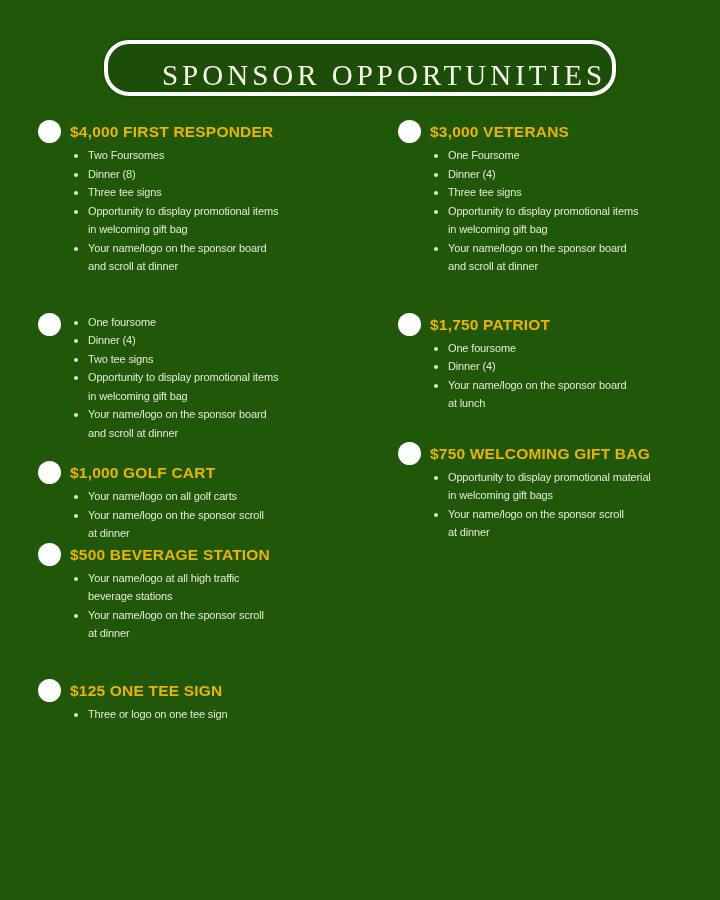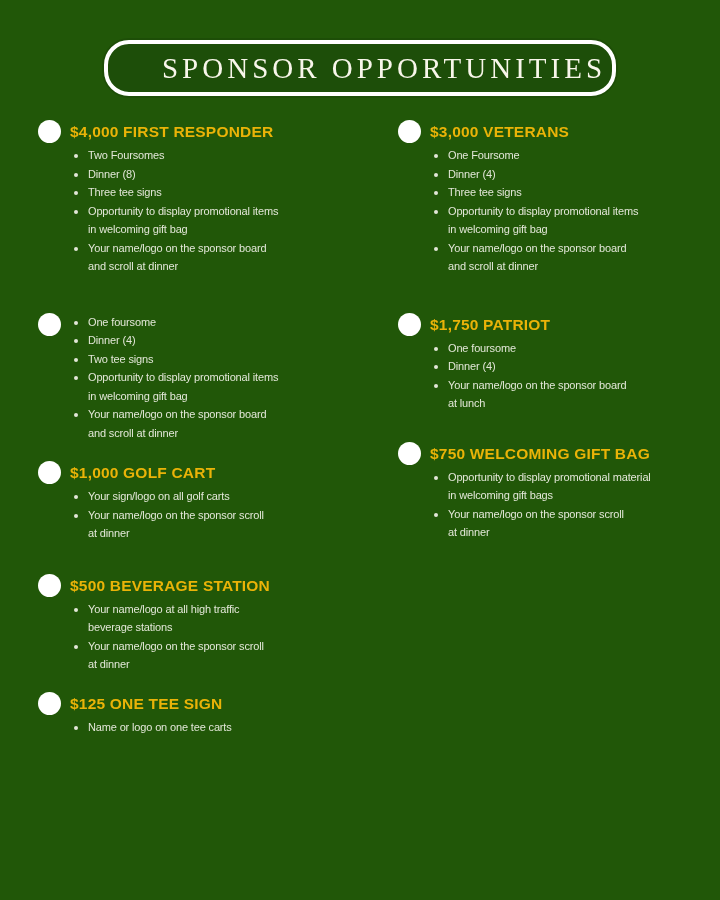--- a/index.html
+++ b/index.html
@@ -20,21 +20,21 @@
     position: absolute;
     left: 104px;
     top: 40px;
     width: 512px;
     height: 56px;
     box-sizing: border-box;
     background: #1d4e09;
     border: 4px solid #ffffff;
     border-radius: 25px;
     display: flex;
-    align-items: center;
+    align-items: flex-end;
     justify-content: center;
     box-shadow: 0 0 0 2px rgba(0,0,0,0.10);
     padding-left: 48px;
   }
   .banner-title {
     font-family: "Liberation Serif", serif;
     font-size: 29px;
     letter-spacing: 4px;
     color: #f8f6ea;
     white-space: nowrap;
@@ -82,23 +82,23 @@
   }
   .benefits li::marker {
     color: #e3e7d8;
     font-size: 12px;
   }
 
   
   .gap-37 { margin-bottom: 37px; }
   .gap-34 { margin-bottom: 29px; }
   .gap-19 { margin-bottom: 19px; }
-  .gap-18 { margin-bottom: 18px; }
+  .gap-18 { margin-bottom: 36px; }
   .gap-16 { margin-bottom: 32px; }
-  .gap-15 { margin-bottom: 31px; }
+  .gap-15 { margin-bottom: 0; }
 </style>
 </head>
 <body>
 
 <div class="banner">
   <div class="banner-title">SPONSOR OPPORTUNITIES</div>
 </div>
 
 <div class="col col-left">
 
@@ -126,42 +126,42 @@
 in welcoming gift bag</li>
       <li>Your name/logo on the sponsor board
 and scroll at dinner</li>
     </ul>
   </div>
 
   <div class="section gap-15">
     <span class="circle-bullet"></span>
     <div class="section-title">$1,000 GOLF CART</div>
     <ul class="benefits">
-      <li>Your sign/logo on all golf carts</li>
+      <li>Your name/logo on all golf carts</li>
       <li>Your name/logo on the sponsor scroll
 at dinner</li>
     </ul>
   </div>
 
   <div class="section gap-18">
     <span class="circle-bullet"></span>
     <div class="section-title">$500 BEVERAGE STATION</div>
     <ul class="benefits">
       <li>Your name/logo at all high traffic
 beverage stations</li>
       <li>Your name/logo on the sponsor scroll
 at dinner</li>
     </ul>
   </div>
 
   <div class="section">
     <span class="circle-bullet"></span>
     <div class="section-title">$125 ONE TEE SIGN</div>
     <ul class="benefits">
-      <li>Name or logo on one tee carts</li>
+      <li>Three or logo on one tee sign</li>
     </ul>
   </div>
 
 </div>
 
 <div class="col col-right">
 
   <div class="section gap-37">
     <span class="circle-bullet"></span>
     <div class="section-title">$3,000 VETERANS</div>

